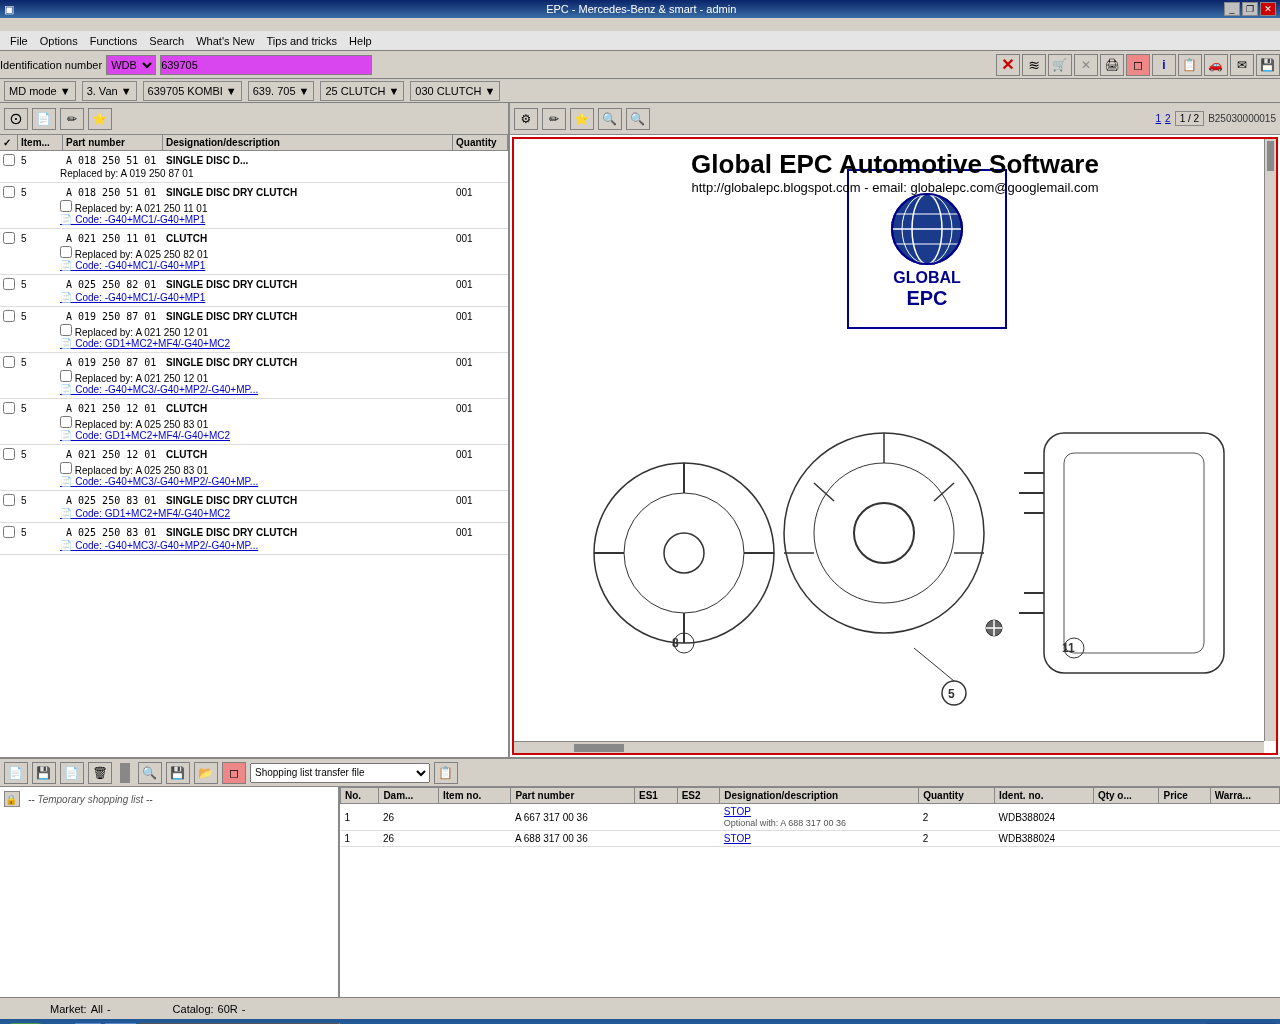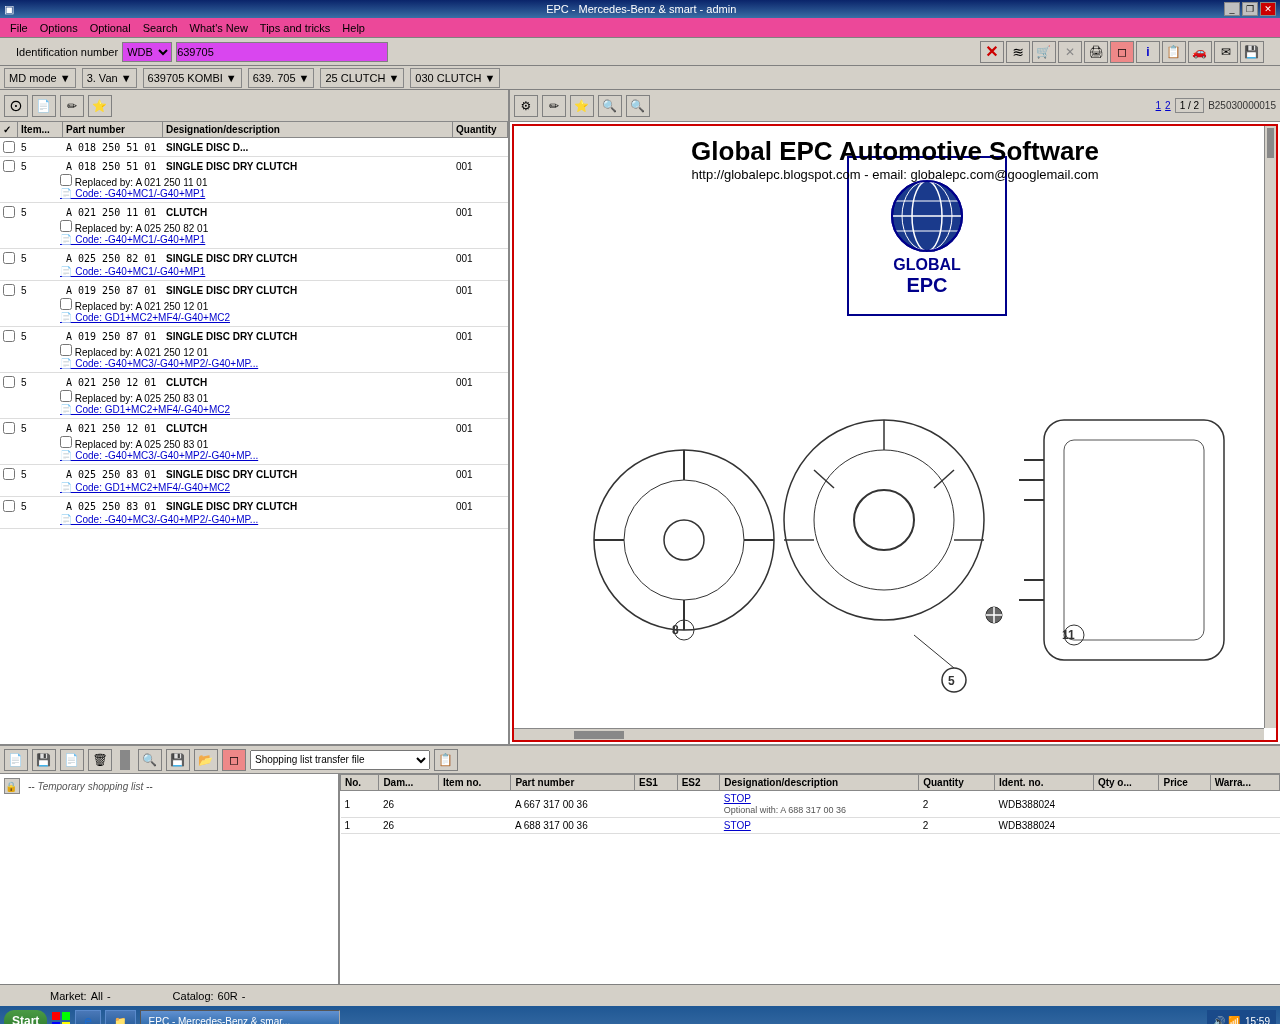--- a/index.html
+++ b/index.html
@@ -22,40 +22,41 @@
       width: 16px; height: 14px;
       background: #c0c0c0;
       border: 1px solid #888;
       display: flex; align-items: center; justify-content: center;
       font-size: 9px; cursor: pointer; color: #000;
     }
     #titlebar .win-btn.close { background: #c00; color: white; }
 
     
     #menubar {
-      background: #ec4899;
+      background: #e5e5e5;
       height: 20px;
       display: flex;
       align-items: center;
       padding: 0 4px;
       border-bottom: 1px solid #808080;
       font-size: 11px;
+      margin-top: 13px;
     }
     #menubar span {
       padding: 2px 6px;
       cursor: pointer;
     }
 
     
     #toolbar1 {
       background: #d4d0c8;
       height: 28px;
       display: flex;
       align-items: center;
-      padding: 2px 16px;
+      padding: 2px 0;
       gap: 4px;
       border-bottom: 1px solid #808080;
     }
     #toolbar1 label { font-size: 11px; }
     #toolbar1 select, #toolbar1 input {
       height: 20px;
       font-size: 11px;
       border: 1px solid #808080;
       background: #d946ef;
     }
@@ -372,21 +373,21 @@
   <div class="win-controls">
     <div class="win-btn">_</div>
     <div class="win-btn">❐</div>
     <div class="win-btn close">✕</div>
   </div>
 </div>
 
 <div id="menubar">
   <span>File</span>
   <span>Options</span>
-  <span>Optional</span>
+  <span>Functions</span>
   <span>Search</span>
   <span>What's New</span>
   <span>Tips and tricks</span>
   <span>Help</span>
 </div>
 
 <div id="toolbar1">
   <label>Identification number</label>
   <select style="width:50px">
     <option>WDB</option>
@@ -438,20 +439,21 @@
       <div class="part-row">
         <div class="part-main-row">
           <div class="check-col">
               <input type="checkbox" style="">
             </div>
           <div>5</div>
           <div class="part-number">A 018 250 51 01</div>
           <div class="part-desc">SINGLE DISC D...</div>
           <div></div>
         </div>
+        <div class="part-sub"><span class="replaced">Replaced by: A 019 250 87 01</span></div>
       </div>
 
       <div class="part-row">
         <div class="part-main-row">
           <div class="check-col">
               <input type="checkbox" style="">
             </div>
           <div>5</div>
           <div class="part-number">A 018 250 51 01</div>
           <div class="part-desc">SINGLE DISC DRY CLUTCH</div>

